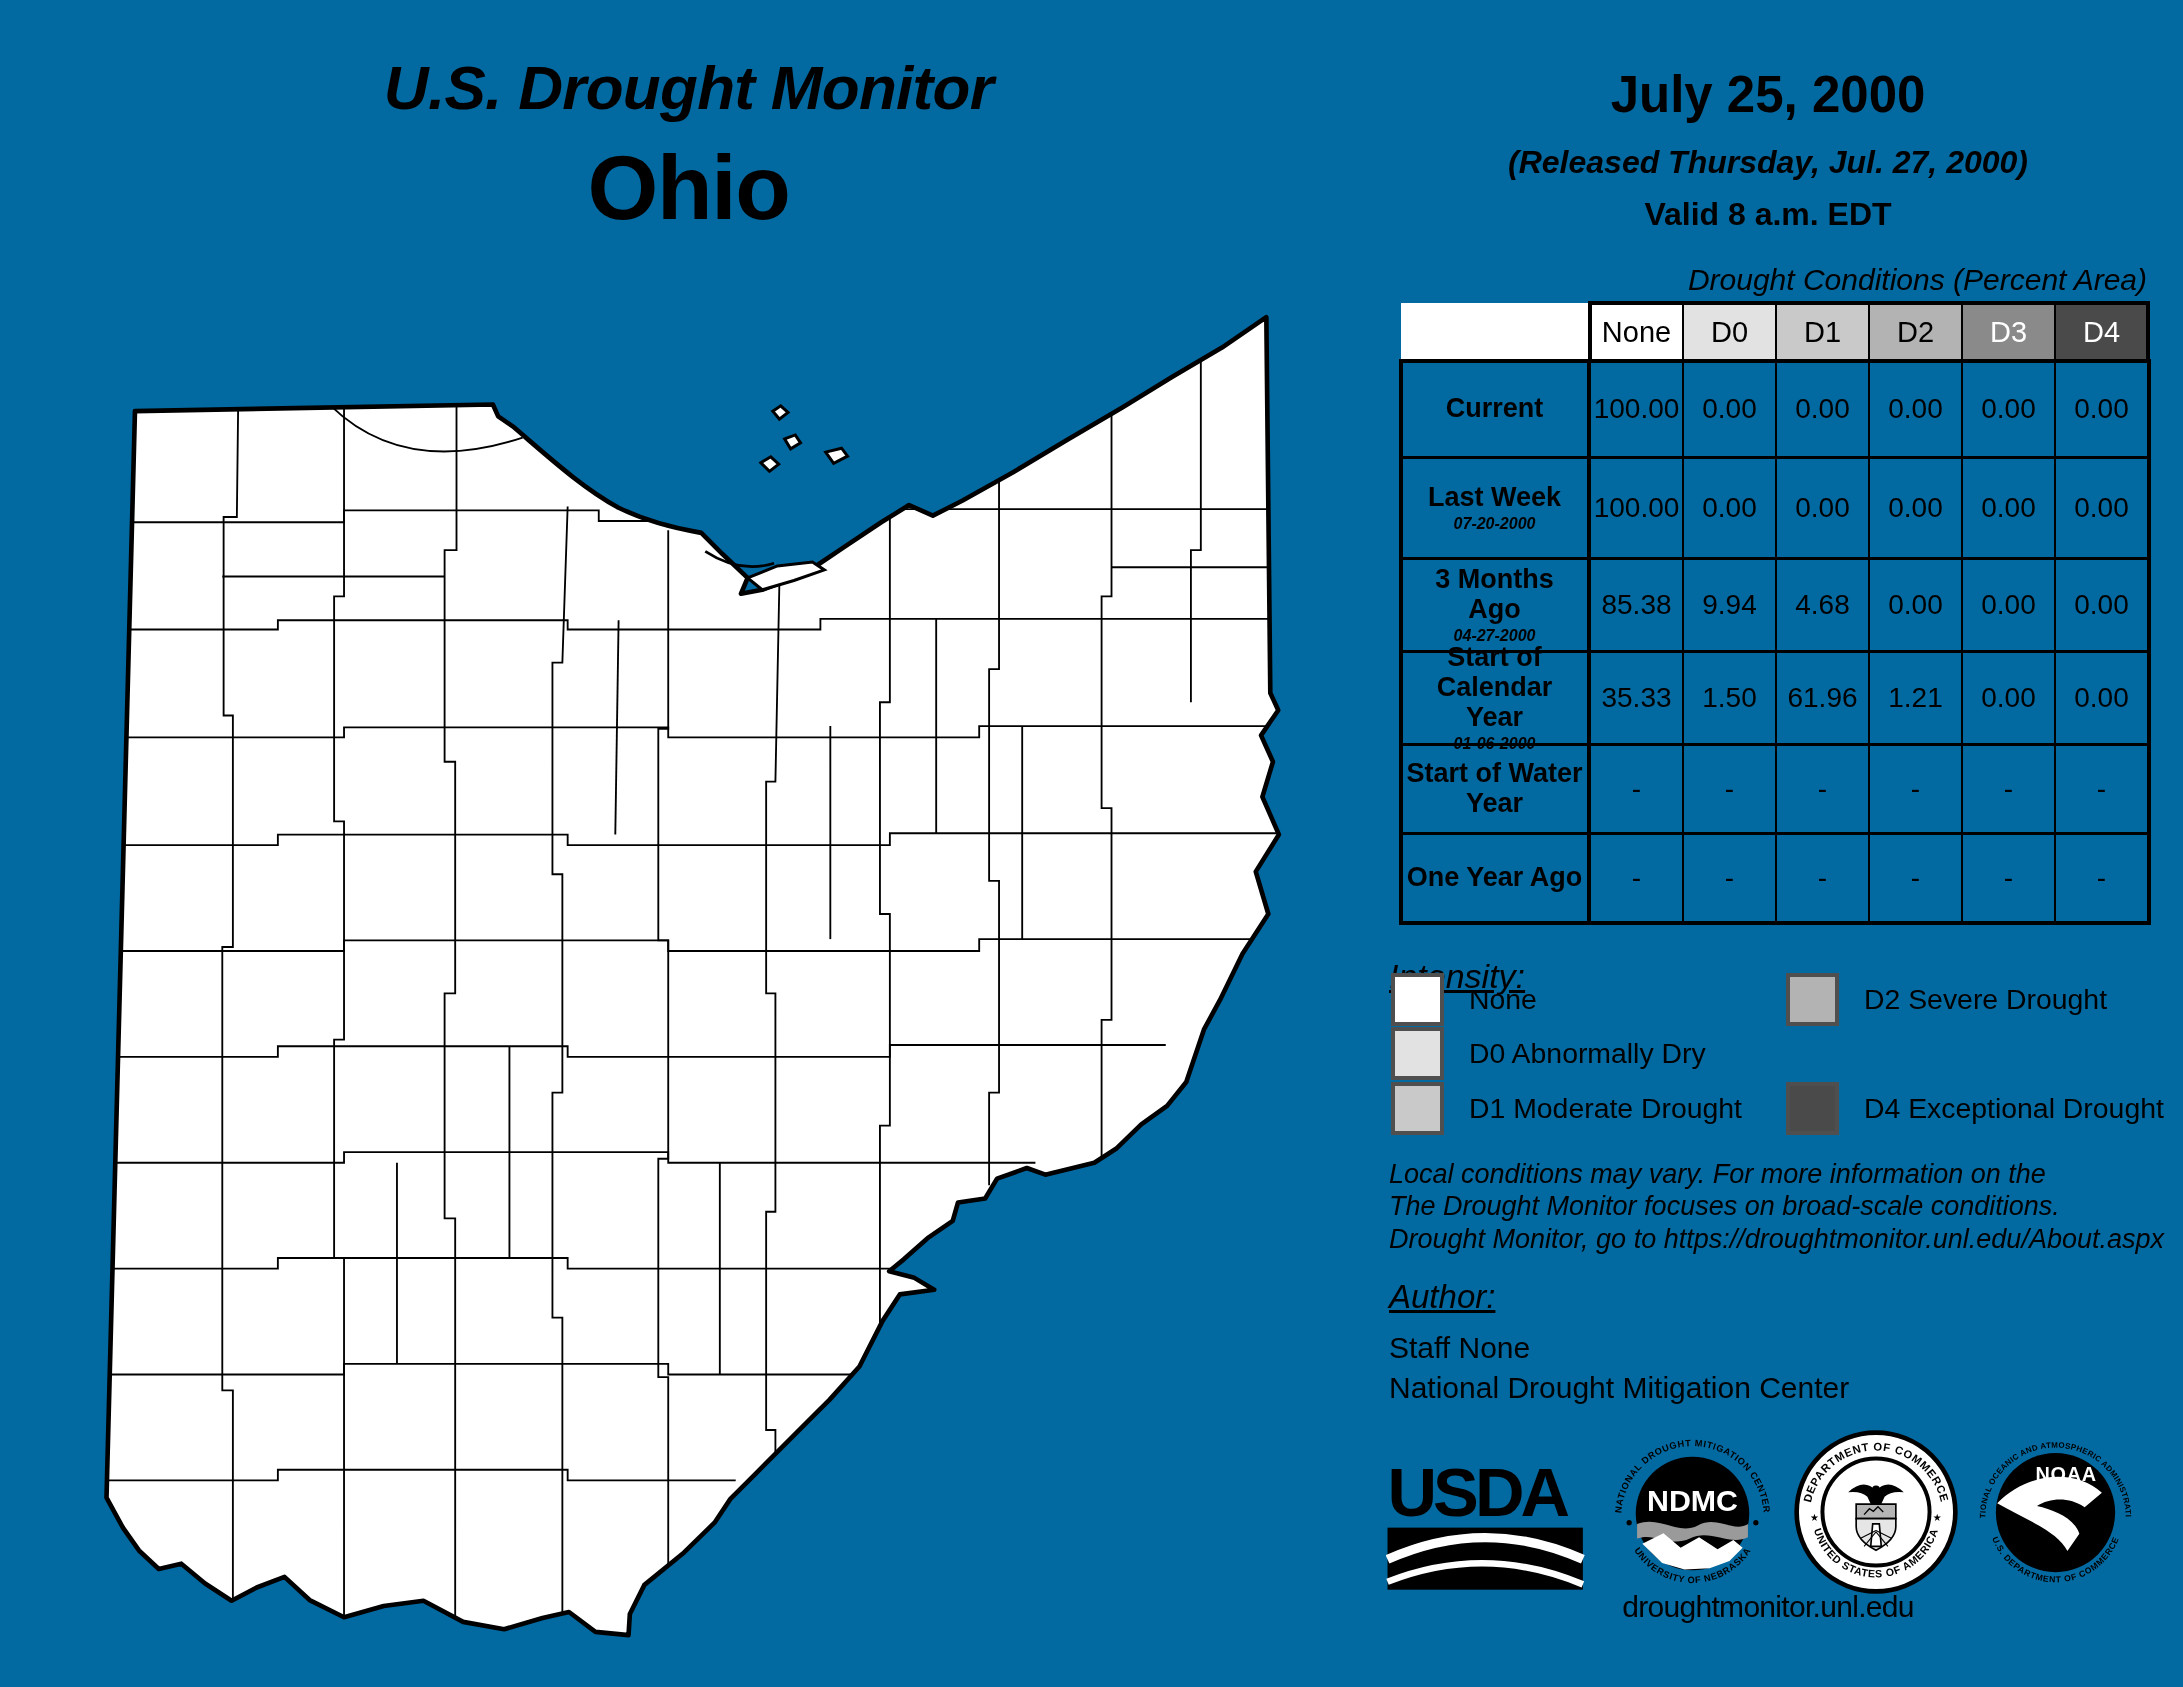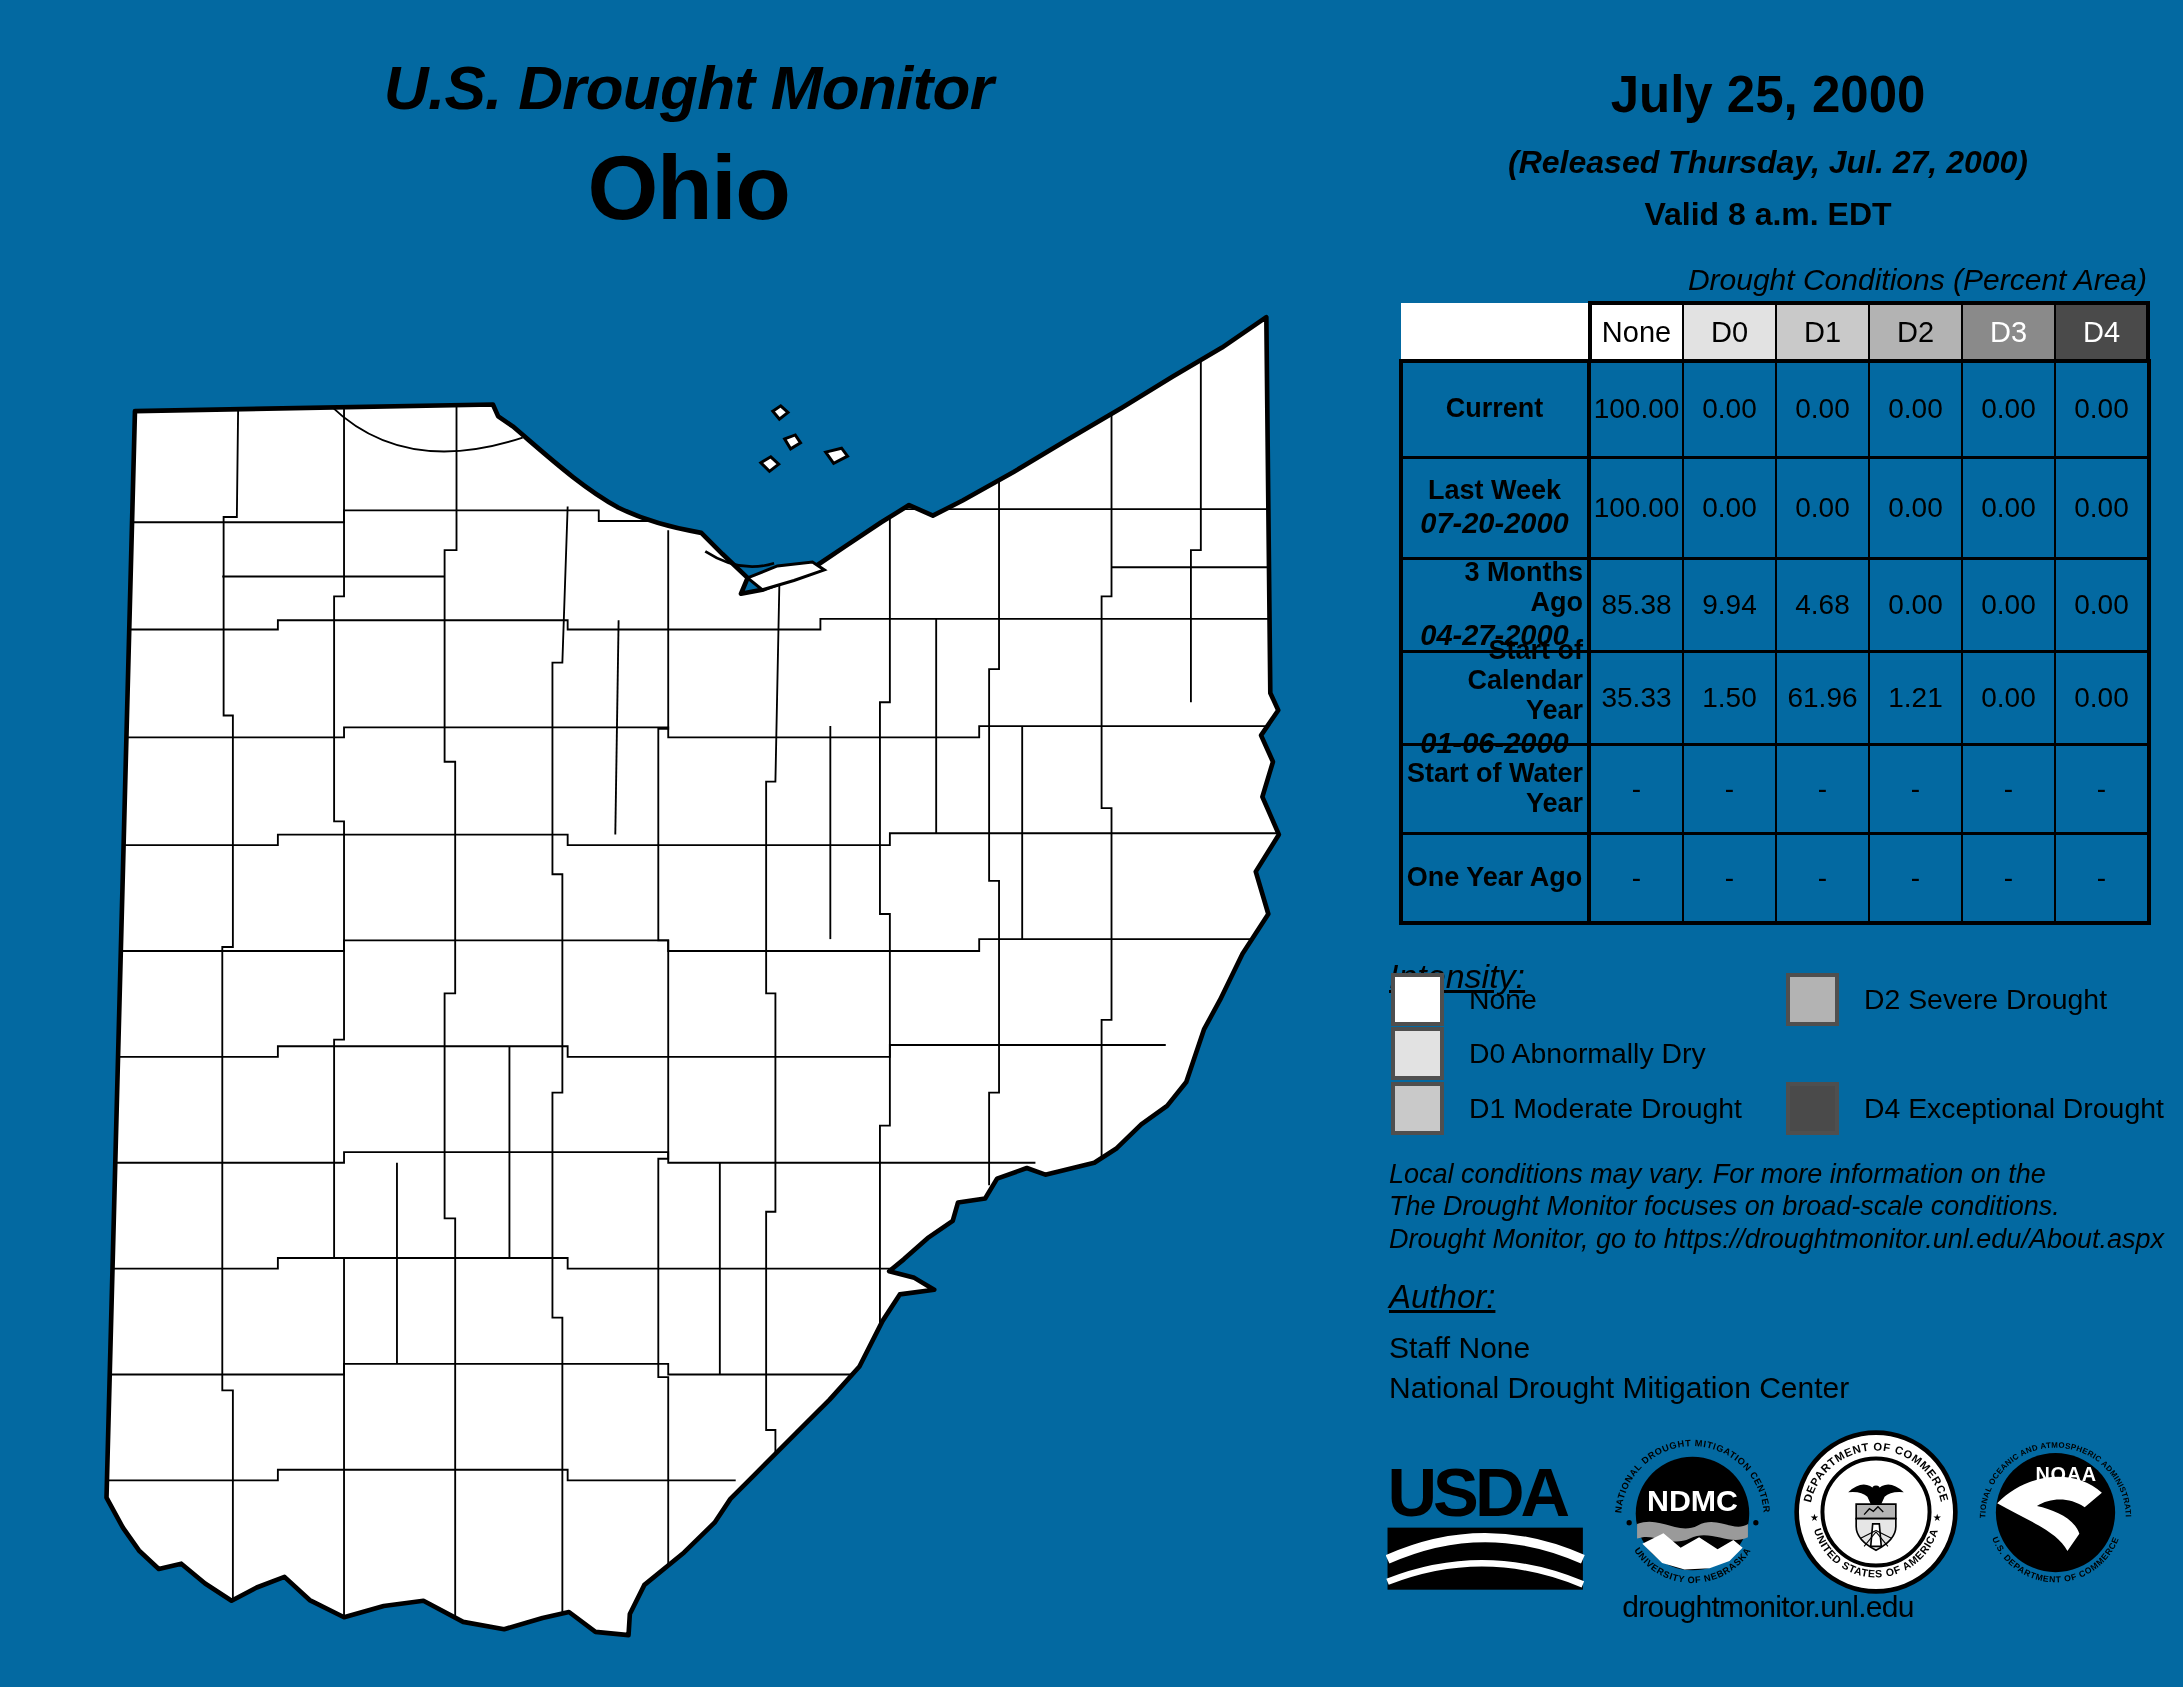--- a/index.html
+++ b/index.html
@@ -26,22 +26,22 @@
   
   #dm-table{left:1401px;top:303px;width:748px;}
   .dm-grid{display:grid;grid-template-columns:189px repeat(6,93px);
            grid-template-rows:58px 97px 101px 93px 93px 89px 89px;}
   .dm-grid > div{box-sizing:border-box;}
   .blankcell{background:#fff;}
   .hcell{display:flex;align-items:center;justify-content:center;
          font-size:29px;border:1.3px solid #000;}
   .lcell{display:flex;flex-direction:column;align-items:center;justify-content:center;
          border:1.3px solid #000;border-right-width:3.3px;border-bottom-width:2px;
-         font-weight:bold;font-size:27px;line-height:1.1;text-align:right;padding:0 4px;}
-  .lcell .subdate{font-size:29px;font-style:italic;margin-top:2.6px;font-weight:bold;}
+         font-weight:bold;font-size:27px;line-height:1.1;text-align:center;padding:0 4px;}
+  .lcell .subdate{font-size:16px;font-style:italic;margin-top:2.6px;font-weight:bold;}
   .vcell{display:flex;align-items:center;justify-content:center;
          font-size:28px;border:1.3px solid #000;border-bottom-width:2px;}
   .hdr-outline{position:absolute;left:187px;top:-2px;width:562px;height:62px;
                border:4px solid #000;box-sizing:border-box;pointer-events:none;}
   .data-outline{position:absolute;left:-2px;top:56px;width:752px;height:566px;
                 border:4px solid #000;box-sizing:border-box;pointer-events:none;}
 
   
   #legend-heading{left:1389px;top:925px;font-size:34px;font-style:italic;
                   text-decoration:underline;margin-top:32px;}

